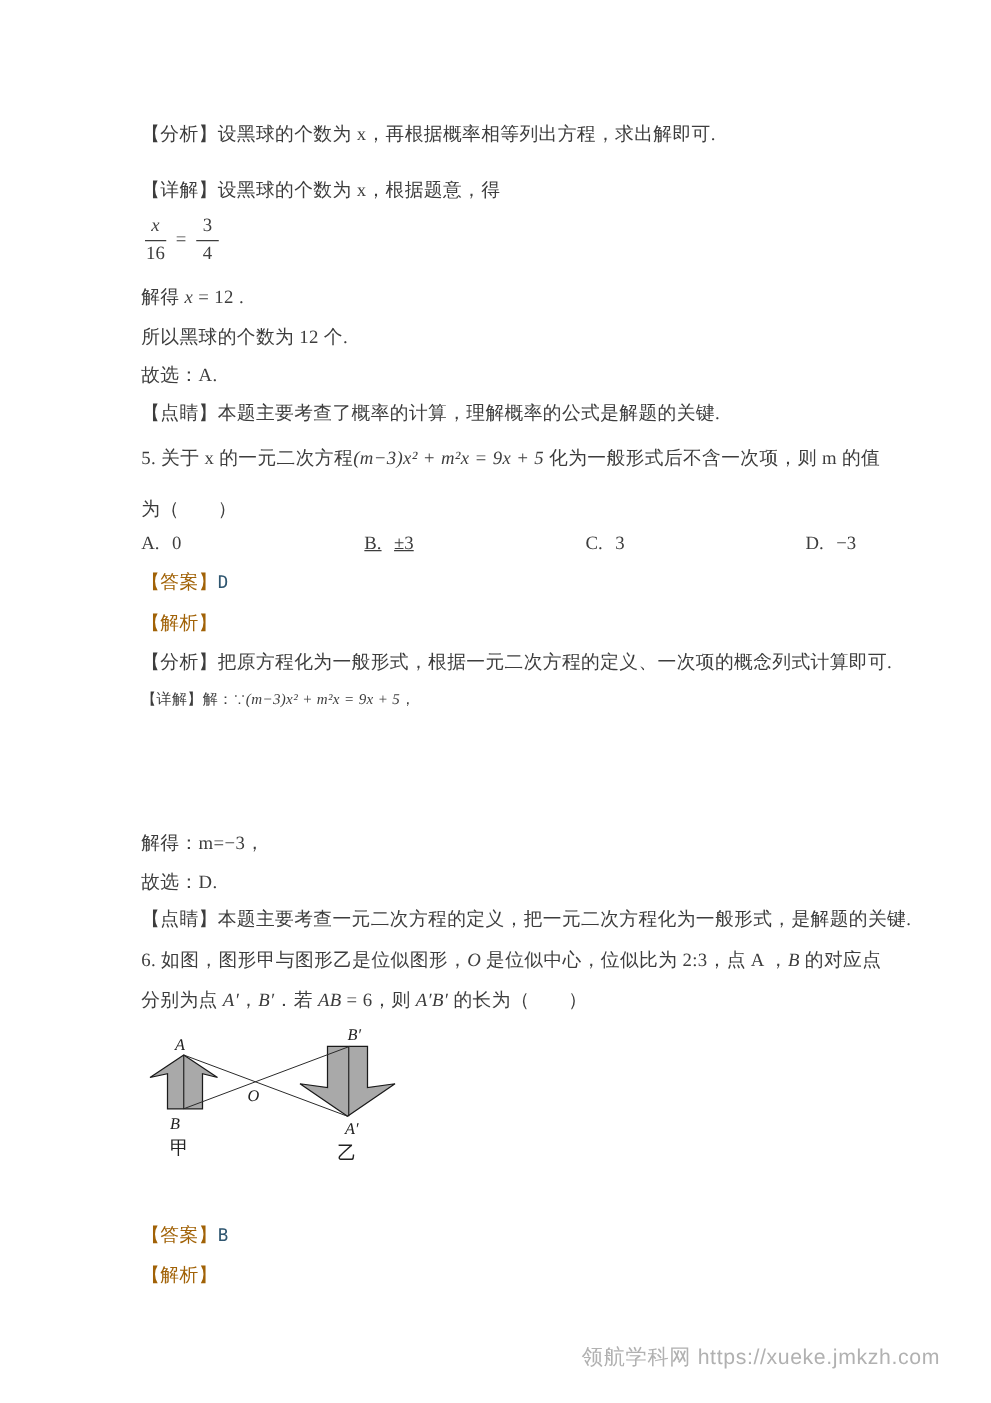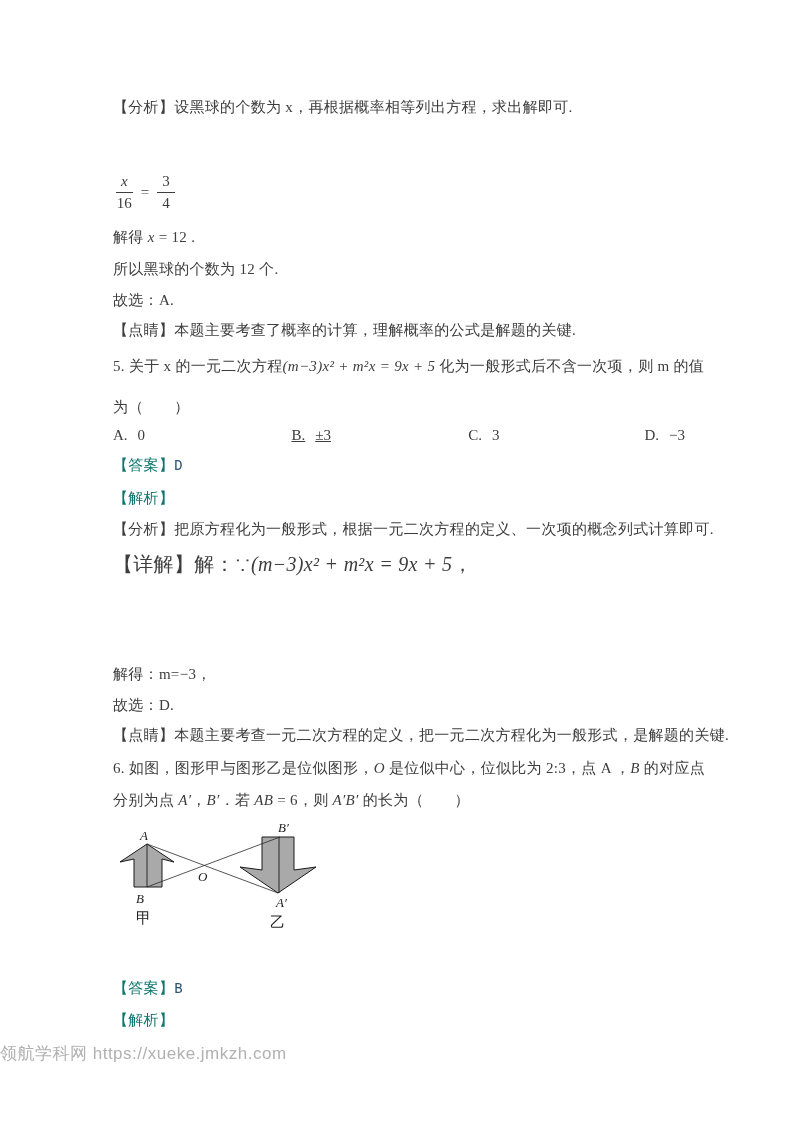--- a/index.html
+++ b/index.html
@@ -14,55 +14,56 @@
   }
   .line {
     position:absolute;
     left:113px;
     font-size:15px;
     letter-spacing:0.3px;
     white-space:nowrap;
     color:#3d3d3d;
   }
   .m { font-style:italic; font-family:"Liberation Serif","DejaVu Serif",serif; }
-  .accent { color:#0f766e; }
+  .accent { color:#a16207; }
   .answer-letter { color:#2f5670; font-family:"DejaVu Sans Mono","Liberation Mono",monospace; font-size:14px; }
   
   .eqline { position:absolute; left:116px; display:flex; align-items:center; gap:8px; font-size:15px; }
   .frac { display:inline-block; text-align:center; line-height:1.25; }
   .frac .num { display:block; padding:0 5px 1px 5px; border-bottom:1.2px solid #3d3d3d; }
   .frac .den { display:block; padding-top:1px; }
   .eqsign { font-size:15px; }
   
   .options { position:absolute; left:113px; width:572px; display:flex; font-size:15px;gap:45px; }
   .opt { white-space:nowrap; }
   .opt:nth-child(1){ width:168px; }
   .opt:nth-child(2){ width:166px;text-decoration:underline; }
   .opt:nth-child(3){ width:165px;font-family:Liberation Serif, serif; }
   .opt .ol { margin-right:10px; }
   
   .figure-wrap { position:absolute; left:110px; top:813px; width:250px; height:130px; }
   .figure-wrap svg text { font-size:13px; font-style:italic; fill:#222222; font-family:"Liberation Serif","DejaVu Serif",serif; }
   .figure-wrap svg text.cjk { font-style:normal; font-size:15px; }
   
   .footer {
-    position:absolute; left:0; top:1042px; width:100%;
-    text-align:left;
+    position:absolute; left:0; top:1074px; width:100%;
+    text-align:right;
     font-family:"Liberation Sans","DejaVu Sans",sans-serif;
     font-size:17px;
     color:#b1b1b1;
     letter-spacing:0.5px;
   }
 </style>
 </head>
 <body>
 
 <div class="page">
 
   <div class="line" style="top:98px">【分析】设黑球的个数为 x，再根据概率相等列出方程，求出解即可.</div>
+  <div class="line" style="top:143px">【详解】设黑球的个数为 x，根据题意，得</div>
 
   <div class="eqline" style="top:172px">
     <span class="frac">
       <span class="num m">x</span>
       <span class="den">16</span>
     </span>
     <span class="eqsign">=</span>
     <span class="frac">
       <span class="num">3</span>
       <span class="den">4</span>
@@ -83,21 +84,21 @@
     <span class="opt"><span class="ol">C.</span><span>3</span></span>
     <span class="opt"><span class="ol">D.</span><span>−3</span></span>
   </div>
 
   <div class="line" style="top:456px">
     <span class="accent">【答案】</span><span class="answer-letter">D</span>
   </div>
   <div class="line accent" style="top:489px">【解析】</div>
 
   <div class="line" style="top:520px">【分析】把原方程化为一般形式，根据一元二次方程的定义、一次项的概念列式计算即可.</div>
-  <div class="line" style="top:551px; font-size:20px;"><span>【详解】解：∵</span><span class="m">(m−3)x² + m²x = 9x + 5</span><span>，</span></div>
+  <div class="line" style="top:551px; font-size:12px;"><span>【详解】解：∵</span><span class="m">(m−3)x² + m²x = 9x + 5</span><span>，</span></div>
   <div class="line" style="top:665px">解得：m=−3，</div>
   <div class="line" style="top:696px">故选：D.</div>
   <div class="line" style="top:726px">【点睛】本题主要考查一元二次方程的定义，把一元二次方程化为一般形式，是解题的关键.</div>
 
   <div class="line" style="top:759px"><span>6. 如图，图形甲与图形乙是位似图形，</span><span class="m">O</span><span> 是位似中心，位似比为 2:3，点 A ，</span><span class="m">B</span><span> 的对应点</span></div>
   <div class="line" style="top:791px"><span>分别为点 </span><span class="m">A′</span><span>，</span><span class="m">B′</span><span>．若 </span><span class="m">AB</span><span> = 6，则 </span><span class="m">A′B′</span><span> 的长为（　　）</span></div>
 
   <div class="figure-wrap">
     <svg viewBox="0 0 250 130" width="250" height="130">
 

